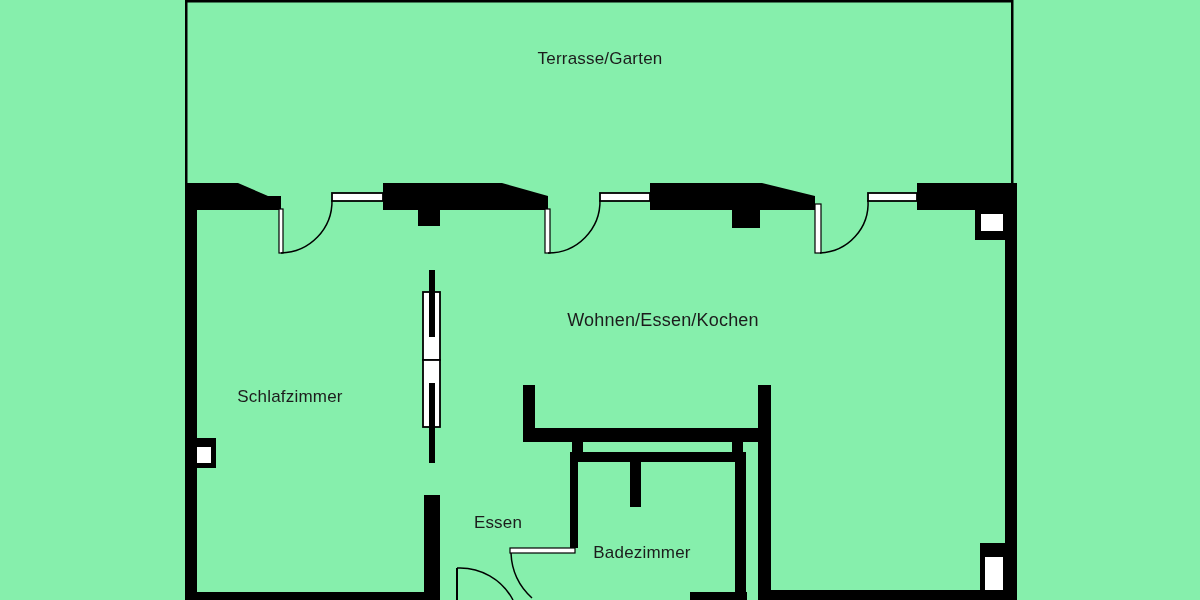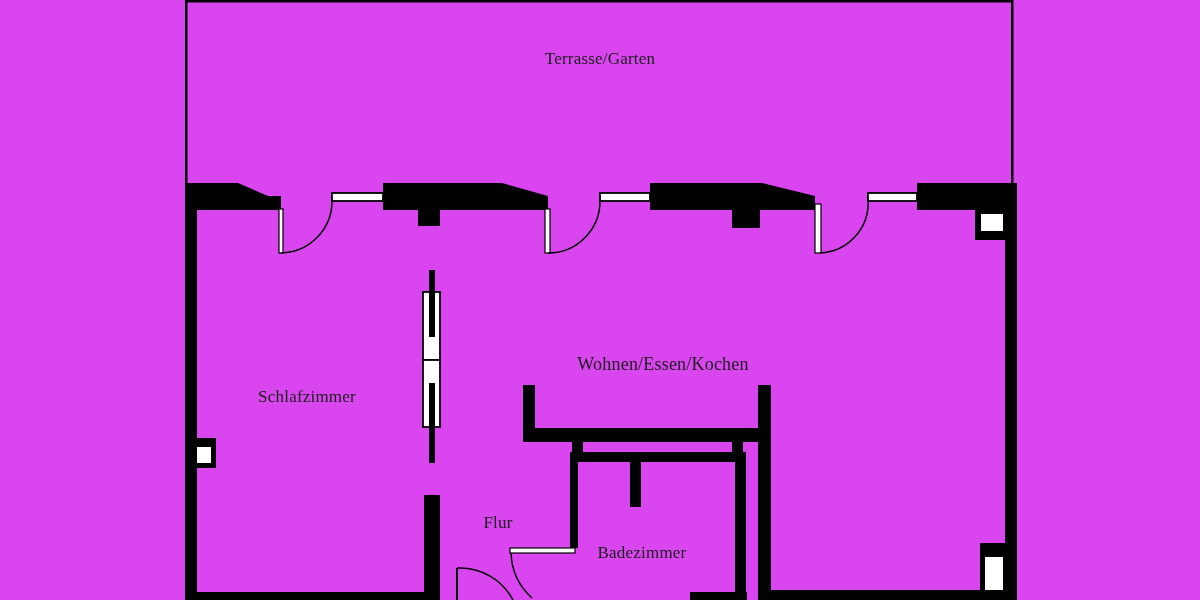--- a/index.html
+++ b/index.html
@@ -1,34 +1,34 @@
 <!DOCTYPE html>
 <html><head>
 <meta charset="utf-8">
 <style>
   html,body{margin:0;padding:0;background:#ffffff;}
   .stage{
     position:relative;
     width:1200px;height:600px;
-    background:#d946ef;
+    background:#86efac;
     overflow:hidden;
-    font-family:Liberation Serif, serif;
+    font-family:Liberation Sans, sans-serif;
   }
   .plan-svg{position:absolute;left:0;top:0;}
   .room-label{
     position:absolute;
     transform:translate(-50%,-50%);
     font-size:17px;
     color:#1c1c1c;
     white-space:nowrap;
     letter-spacing:0.2px;
   }
   .lbl-terrasse{left:600px;top:59px;}
-  .lbl-wohnen{left:663px;top:320px;font-size:18px;margin-top:44px;}
-  .lbl-schlaf{left:307px;top:397px;}
+  .lbl-wohnen{left:663px;top:320px;font-size:18px;}
+  .lbl-schlaf{left:290px;top:397px;}
   .lbl-flur{left:498px;top:523px;}
   .lbl-bad{left:642px;top:553px;}
 </style>
 </head>
 <body>
 
 <div class="stage">
 
   <svg class="plan-svg" width="1200" height="600" viewBox="0 0 1200 600">
 
@@ -108,15 +108,15 @@
 
     <g>
       <rect x="456" y="568" width="2" height="32" fill="#000000"></rect>
       <path d="M 457 568 A 60 60 0 0 1 513 600" fill="none" stroke="#000000" stroke-width="1.5"></path>
     </g>
   </svg>
 
   <div class="room-label lbl-terrasse">Terrasse/Garten</div>
   <div class="room-label lbl-wohnen">Wohnen/Essen/Kochen</div>
   <div class="room-label lbl-schlaf">Schlafzimmer</div>
-  <div class="room-label lbl-flur">Flur</div>
+  <div class="room-label lbl-flur">Essen</div>
   <div class="room-label lbl-bad">Badezimmer</div>
 </div>
 
 </body></html>

